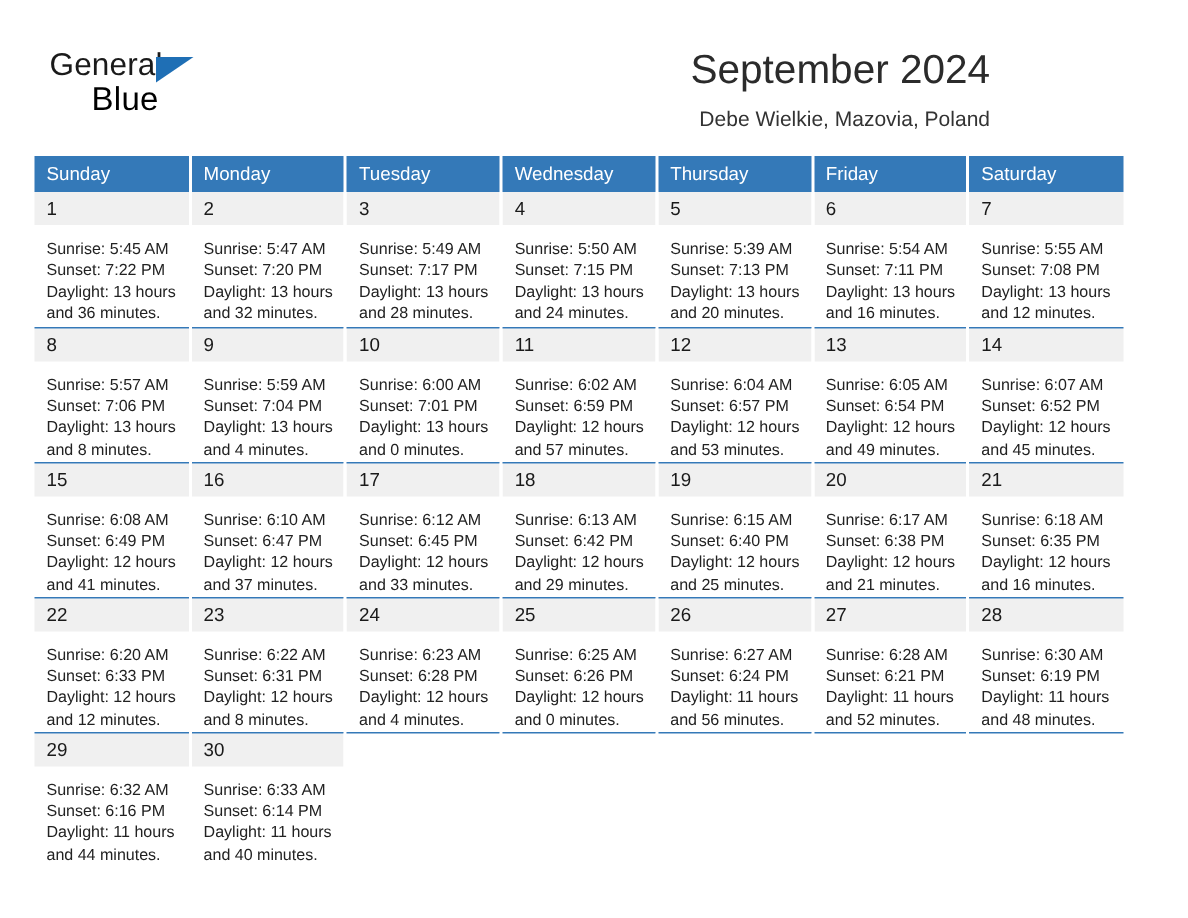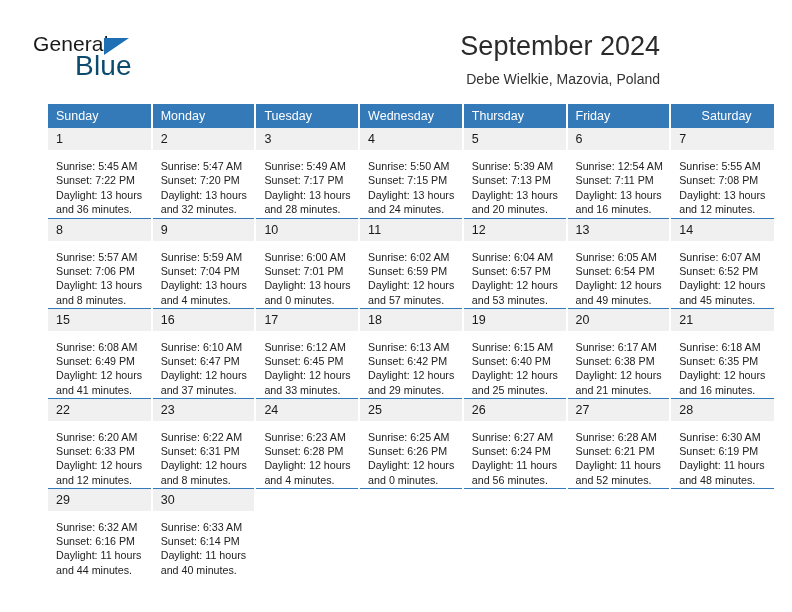--- a/index.html
+++ b/index.html
@@ -48,24 +48,24 @@
     position: absolute;
     left: 71px;
     top: 5px;
     width: 0;
     height: 0;
     border-left: 25px solid #1f6fb5;
     border-bottom: 17px solid transparent;
   }
   .logo-blue {
     position: absolute;
-    left: 42px;
+    left: 28px;
     top: 21px;
-    font-size: 28px;
-    color: #0c4a6e;
+    font-size: 22px;
+    color: #000000;
     line-height: 24px;
     letter-spacing: 0.2px;
   }
 
   .title-block {
     position: absolute;
     right: 20px;
     top: 30px;
     text-align: right;
   }
@@ -80,38 +80,38 @@
     margin-top: 9px;
     font-size: 14px;
     color: #333333;
     line-height: 17px;
     white-space: nowrap;
   }
 
   
   .calendar {
     position: absolute;
-    left: 48px;
+    left: 23px;
     top: 104px;
     width: 726px;
     border-collapse: collapse;
     table-layout: fixed;
   }
   .calendar th {
     background: #3479b8;
     color: #ffffff;
     font-size: 12.5px;
     font-weight: normal;
     text-align: left;
     padding: 5px 0 5px 8px;
     height: 12px;
     border-right: 2px solid #ffffff;
     box-sizing: border-box;
   }
-  .calendar th:last-child { border-right: none; text-align: center; }
+  .calendar th:last-child { border-right: none; }
 
   .calendar td {
     vertical-align: top;
     padding: 0;
     border-top: 1.3px solid #3479b8;
     border-right: 2px solid #ffffff;
     box-sizing: border-box;
     height: 90px;
   }
   .calendar td:last-child { border-right: none; }
@@ -210,21 +210,21 @@
             <div class="details">
               <div>Sunrise: 5:39 AM</div>
               <div>Sunset: 7:13 PM</div>
               <div>Daylight: 13 hours</div>
               <div>and 20 minutes.</div>
             </div>
           </td>
           <td>
             <div class="daynum">6</div>
             <div class="details">
-              <div>Sunrise: 12:54 AM</div>
+              <div>Sunrise: 5:54 AM</div>
               <div>Sunset: 7:11 PM</div>
               <div>Daylight: 13 hours</div>
               <div>and 16 minutes.</div>
             </div>
           </td>
           <td>
             <div class="daynum">7</div>
             <div class="details">
               <div>Sunrise: 5:55 AM</div>
               <div>Sunset: 7:08 PM</div>

